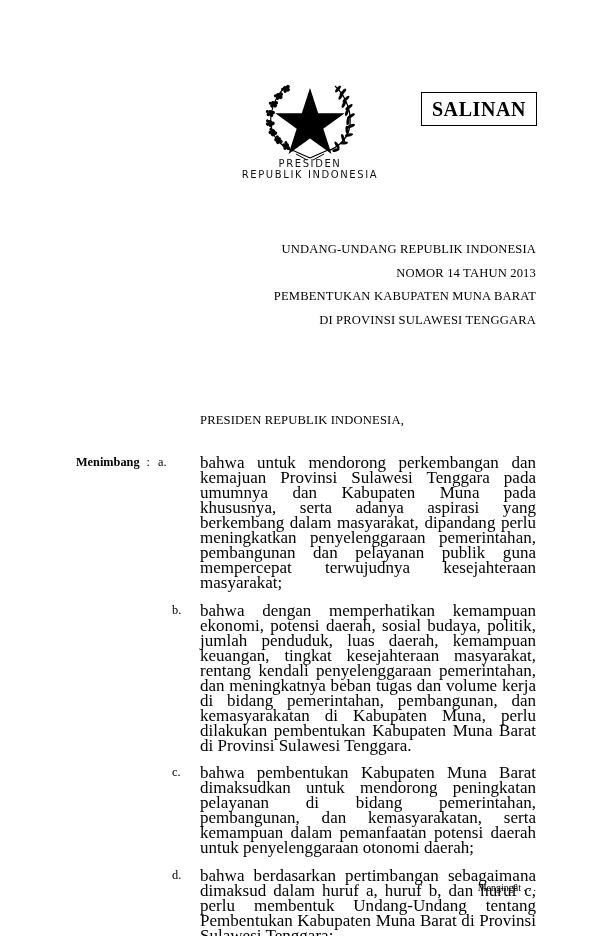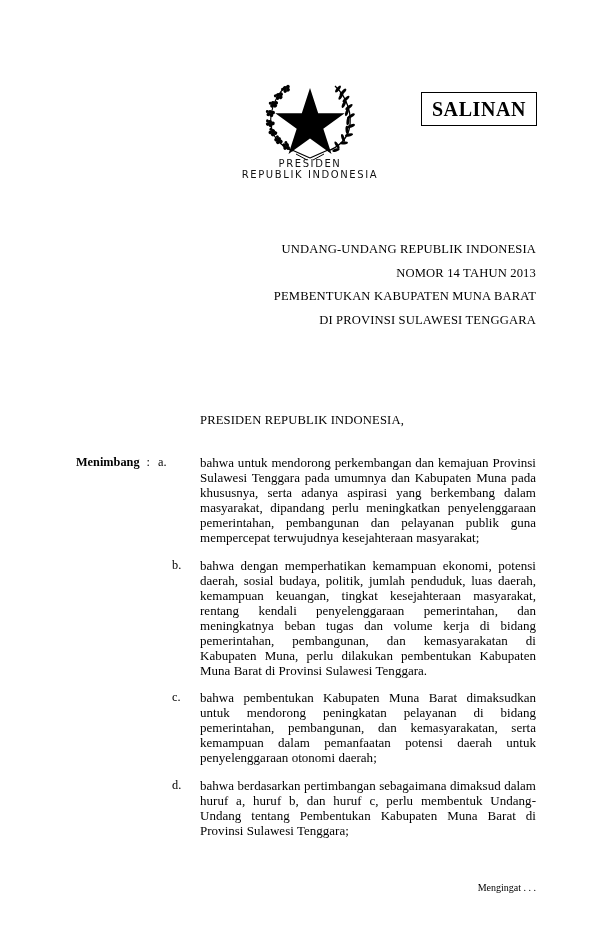--- a/index.html
+++ b/index.html
@@ -144,21 +144,21 @@
   }
   .clause .marker {
     position: absolute;
     left: 0;
     top: 0;
     width: 20px;
     font-size: 12.3px;
     line-height: 15px;
   }
   .clause .ctext {
-    font-size: 13px;
+    font-size: 17px;
     line-height: 15px;
     text-align: justify;
     text-justify: inter-word;
     letter-spacing: 0.02px;
     hyphens: none;
   }
 
   
   .catchword {
     position: absolute;

